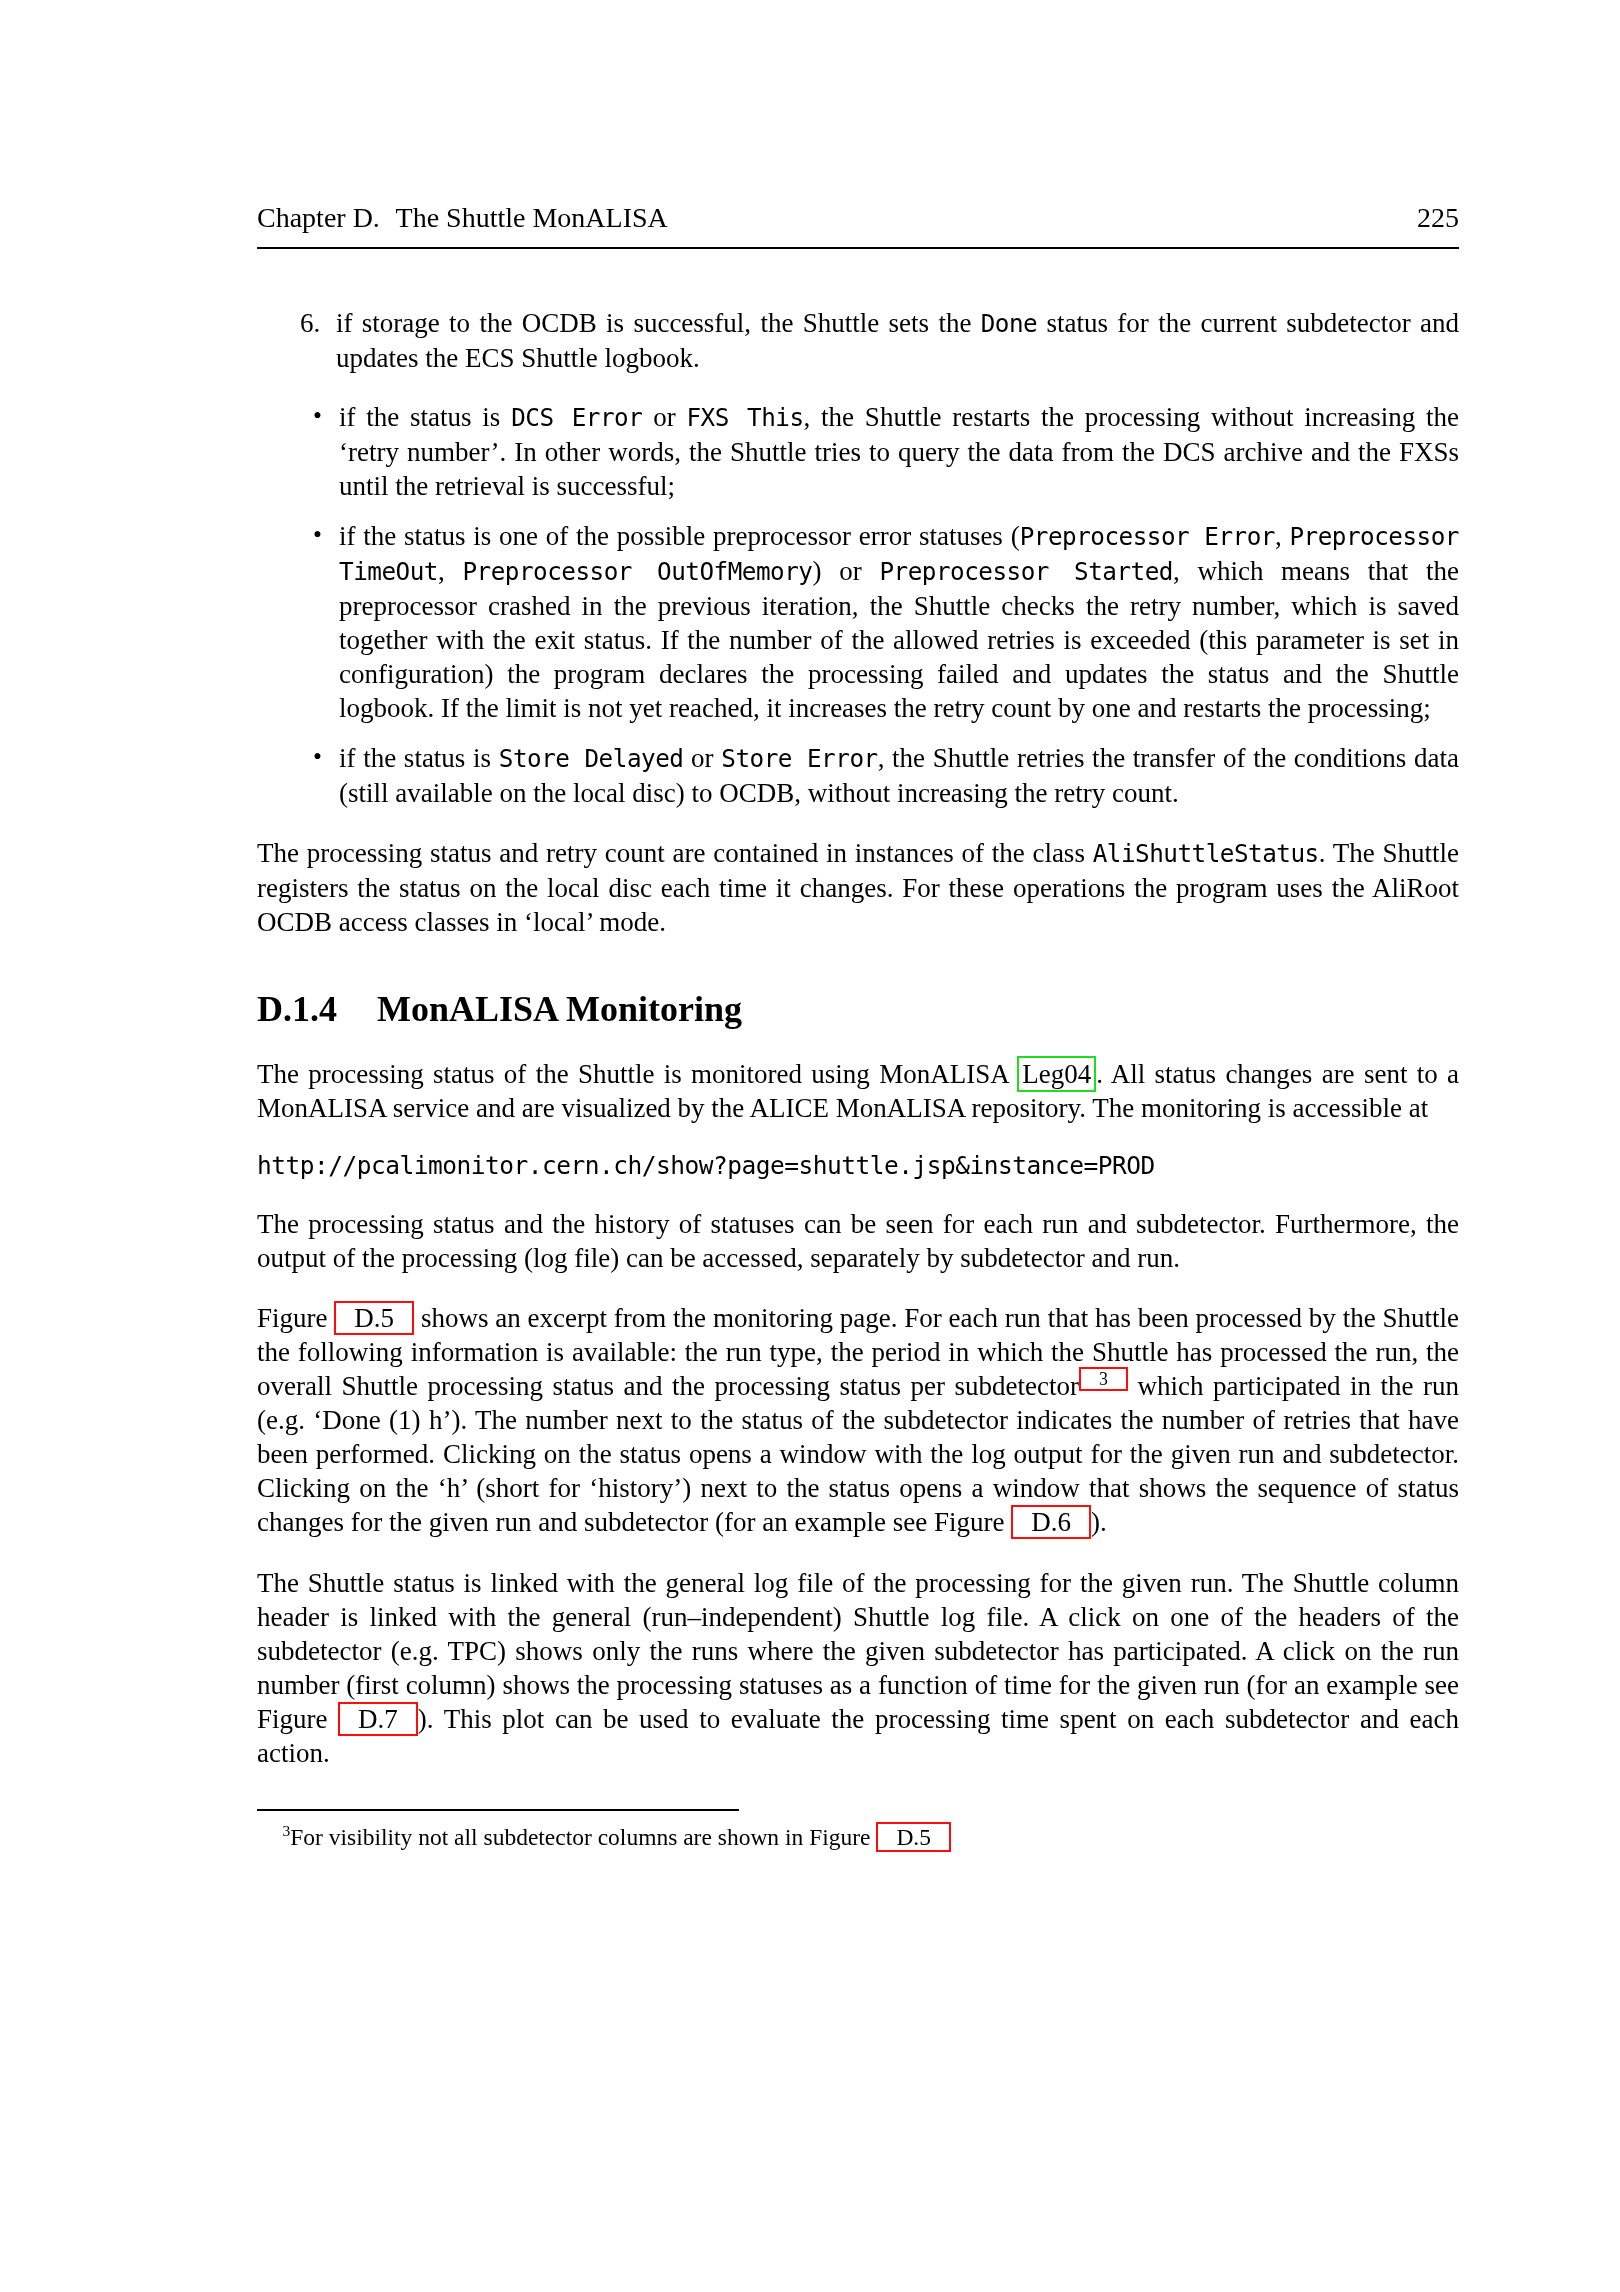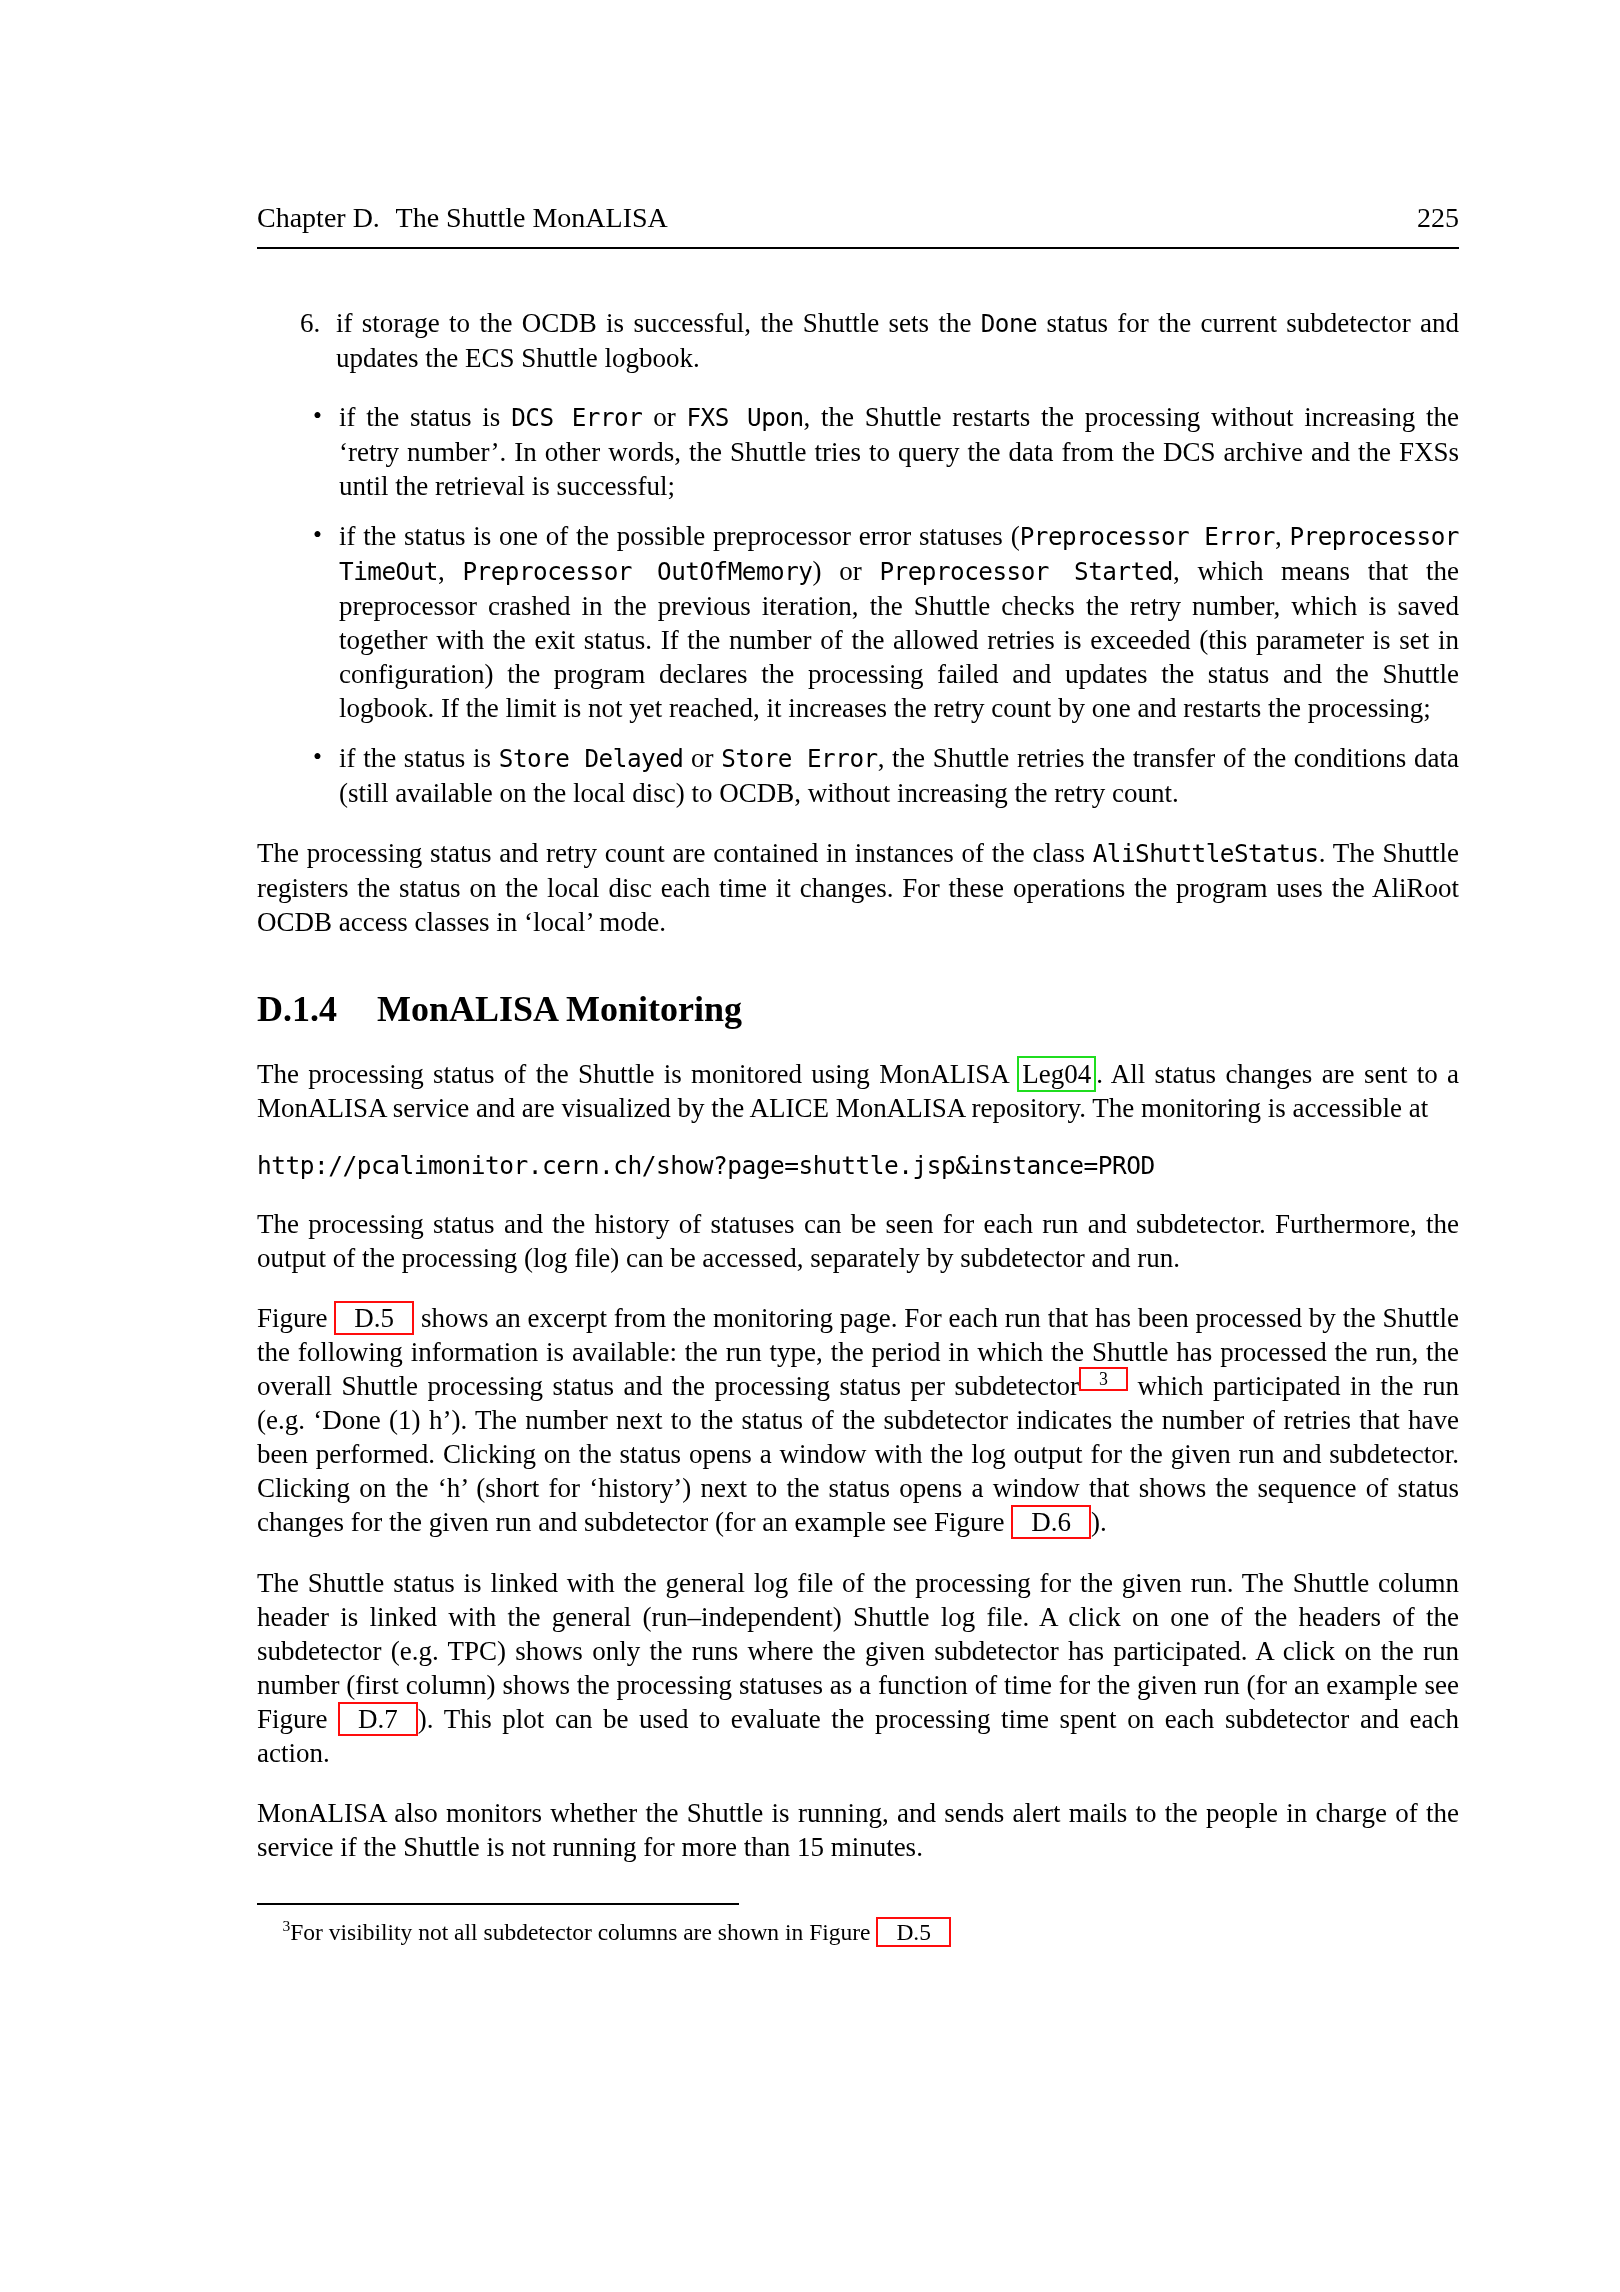--- a/index.html
+++ b/index.html
@@ -120,21 +120,21 @@
 
     <div class="enum-item">
       <span class="enum-label">6.</span>
       <span>if storage to the OCDB is successful, the Shuttle sets the <span class="mono">Done</span> status for the current subdetector and updates the ECS Shuttle logbook.</span>
     </div>
 
 
     <ul class="bullets">
       <li>
         <span class="bullet-marker">•</span>
-        <span>if the status is <span class="mono">DCS Error</span> or <span class="mono">FXS Upon</span>, the Shuttle restarts the processing without increasing the ‘retry number’. In other words, the Shuttle tries to query the data from the DCS archive and the FXSs until the retrieval is successful;</span>
+        <span>if the status is <span class="mono">DCS Error</span> or <span class="mono">FXS This</span>, the Shuttle restarts the processing without increasing the ‘retry number’. In other words, the Shuttle tries to query the data from the DCS archive and the FXSs until the retrieval is successful;</span>
       </li>
       <li>
         <span class="bullet-marker">•</span>
         <span>if the status is one of the possible preprocessor error statuses (<span class="mono">Preprocessor Error</span>, <span class="mono">Preprocessor TimeOut</span>, <span class="mono">Preprocessor OutOfMemory</span>) or <span class="mono">Preprocessor Started</span>, which means that the preprocessor crashed in the previous iteration, the Shuttle checks the retry number, which is saved together with the exit status. If the number of the allowed retries is exceeded (this parameter is set in configuration) the program declares the processing failed and updates the status and the Shuttle logbook. If the limit is not yet reached, it increases the retry count by one and restarts the processing;</span>
       </li>
       <li>
         <span class="bullet-marker">•</span>
         <span>if the status is <span class="mono">Store Delayed</span> or <span class="mono">Store Error</span>, the Shuttle retries the transfer of the conditions data (still available on the local disc) to OCDB, without increasing the retry count.</span>
       </li>
     </ul>
@@ -148,21 +148,20 @@
     <p class="body">The processing status of the Shuttle is monitored using MonALISA <span class="boxed-green">Leg04</span>. All status changes are sent to a MonALISA service and are visualized by the ALICE MonALISA repository. The monitoring is accessible at</p>
 
     <div class="url-line">http://pcalimonitor.cern.ch/show?page=shuttle.jsp&amp;instance=PROD</div>
 
     <p class="body">The processing status and the history of statuses can be seen for each run and subdetector. Furthermore, the output of the processing (log file) can be accessed, separately by subdetector and run.</p>
 
     <p class="body">Figure <span class="boxed-red">D.5</span> shows an excerpt from the monitoring page. For each run that has been processed by the Shuttle the following information is available: the run type, the period in which the Shuttle has processed the run, the overall Shuttle processing status and the processing status per subdetector<sup class="supref boxed-red">3</sup> which participated in the run (e.g. ‘Done (1) h’). The number next to the status of the subdetector indicates the number of retries that have been performed. Clicking on the status opens a window with the log output for the given run and subdetector. Clicking on the ‘h’ (short for ‘history’) next to the status opens a window that shows the sequence of status changes for the given run and subdetector (for an example see Figure <span class="boxed-red">D.6</span>).</p>
 
     <p class="body">The Shuttle status is linked with the general log file of the processing for the given run. The Shuttle column header is linked with the general (run–independent) Shuttle log file. A click on one of the headers of the subdetector (e.g. TPC) shows only the runs where the given subdetector has participated. A click on the run number (first column) shows the processing statuses as a function of time for the given run (for an example see Figure <span class="boxed-red">D.7</span>). This plot can be used to evaluate the processing time spent on each subdetector and each action.</p>
 
-    <p class="body">MonALISA also monitors whether the Shuttle is running, and sends alert mails to the people in charge of the service if the Shuttle is not running for more than 15 minutes.</p>
 
     <div class="footnote">
       <div class="footnote-rule"></div>
       <div class="footnote-text">
         <sup class="supref">3</sup><span>For visibility not all subdetector columns are shown in Figure <span class="boxed-red">D.5</span></span>
       </div>
     </div>
 
   </div>
 </div>

